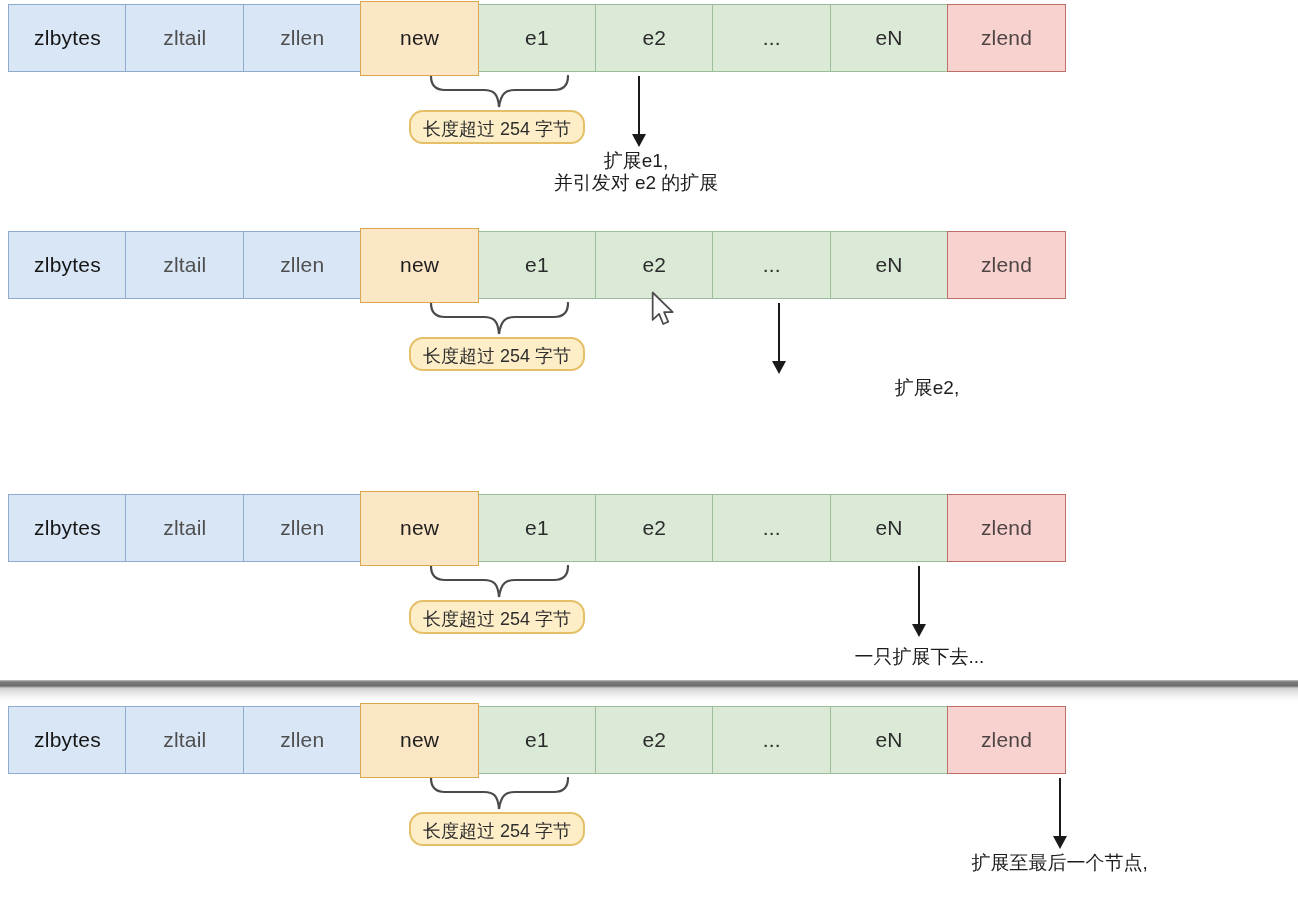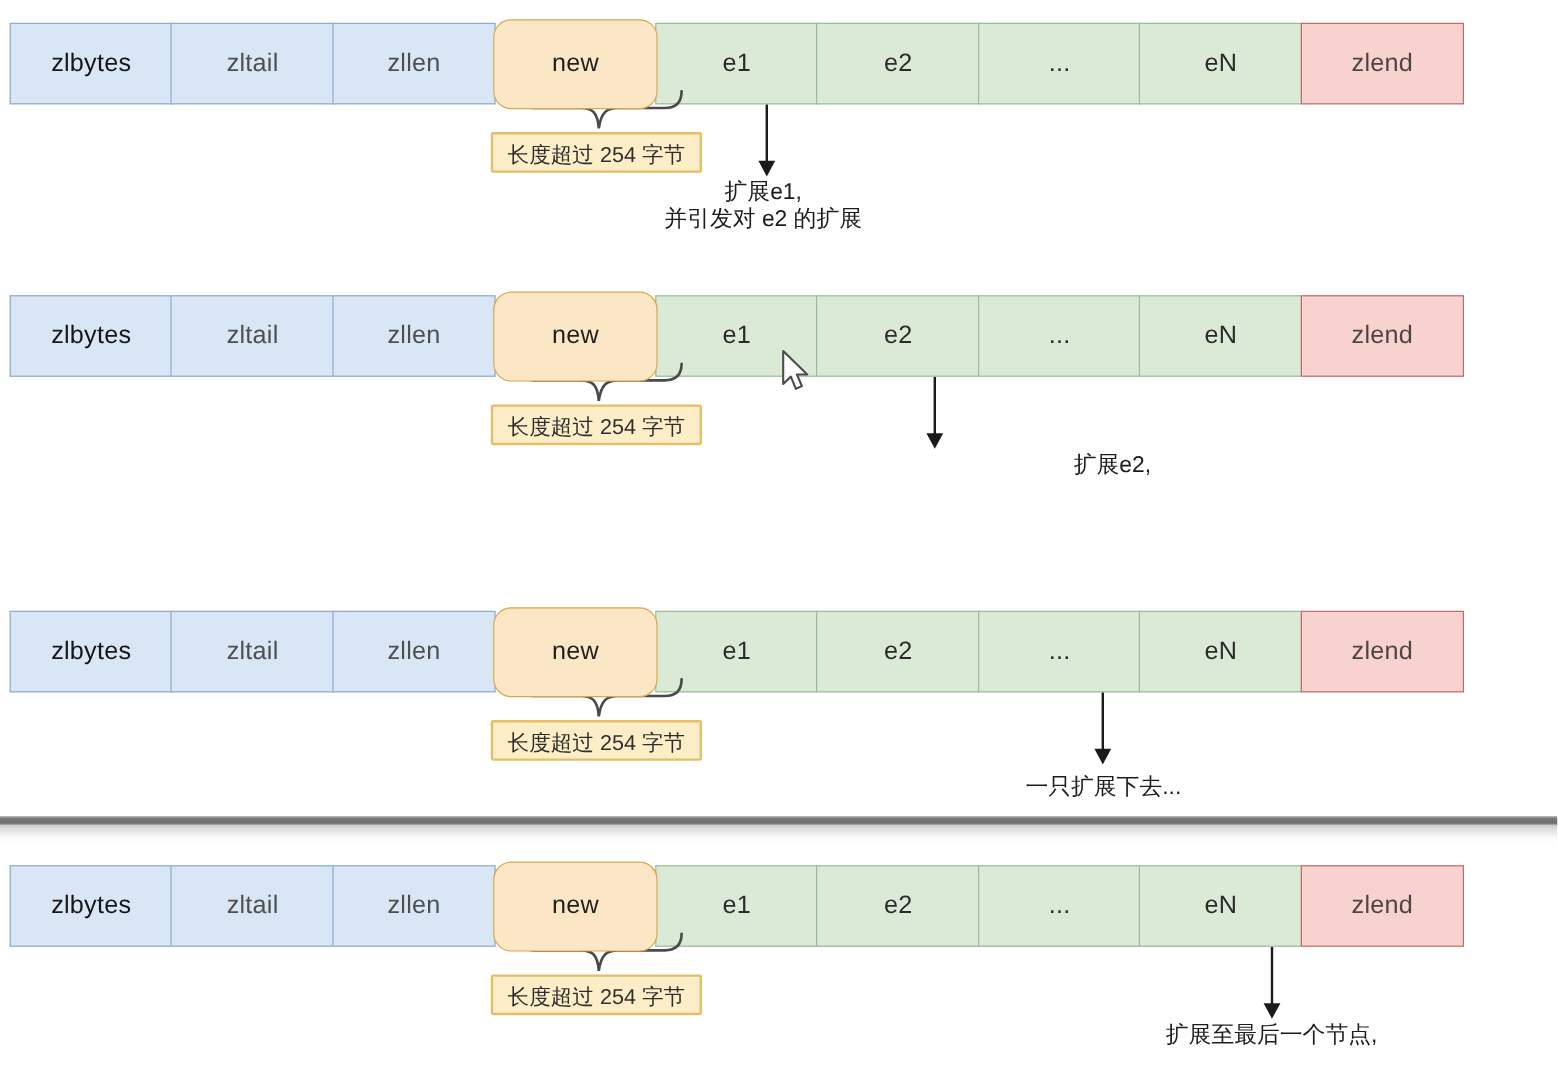--- a/index.html
+++ b/index.html
@@ -1,36 +1,36 @@
 <!DOCTYPE html>
 <html><head>
 <meta charset="utf-8">
 <style>
   html,body{margin:0;padding:0;background:#ffffff;}
   body{font-family:"Liberation Sans","DejaVu Sans",sans-serif;}
   #stage{position:relative;width:1298px;height:906px;background:#ffffff;overflow:hidden;}
 
   .diagram-row{position:absolute;left:0;width:1298px;height:210px;}
 
-  .zl-table{position:absolute;left:8px;top:15px;width:1212px;height:68px;display:flex;}
+  .zl-table{position:absolute;left:8px;top:0;width:1058px;height:68px;display:flex;}
   .zl-cell{
     flex:1;height:100%;box-sizing:border-box;
     display:flex;align-items:center;justify-content:center;
     border:1.6px solid #999;margin-left:-1.6px;
     font-size:21px;letter-spacing:0.2px;position:relative;z-index:1;
   }
   .zl-cell:first-child{margin-left:0;}
-  .zl-cell.orange{height:75px;margin-top:-3.5px;z-index:3;border-radius:15px;}
+  .zl-cell.orange{height:75px;margin-top:-3.5px;z-index:3;}
 
   .brace{position:absolute;left:429px;top:71px;width:141px;height:35px;z-index:2;}
 
   .brace-label{
     position:absolute;left:497px;top:106px;transform:translateX(-50%);
     box-sizing:border-box;height:34px;padding:5px 12px 0 12px;
-    border:2px solid;border-radius:2px;
+    border:2px solid;border-radius:14px;
     font-size:18px;white-space:nowrap;z-index:2;
   }
 
   .arrow{position:absolute;top:72px;width:0;height:72px;}
   .arrow-line{position:absolute;left:-1px;top:0;width:2px;height:60px;}
   .arrow-head{
     position:absolute;left:-7px;top:58px;width:0;height:0;
     border-left:7px solid transparent;border-right:7px solid transparent;
     border-top:13px solid #1a1a1a;
   }

